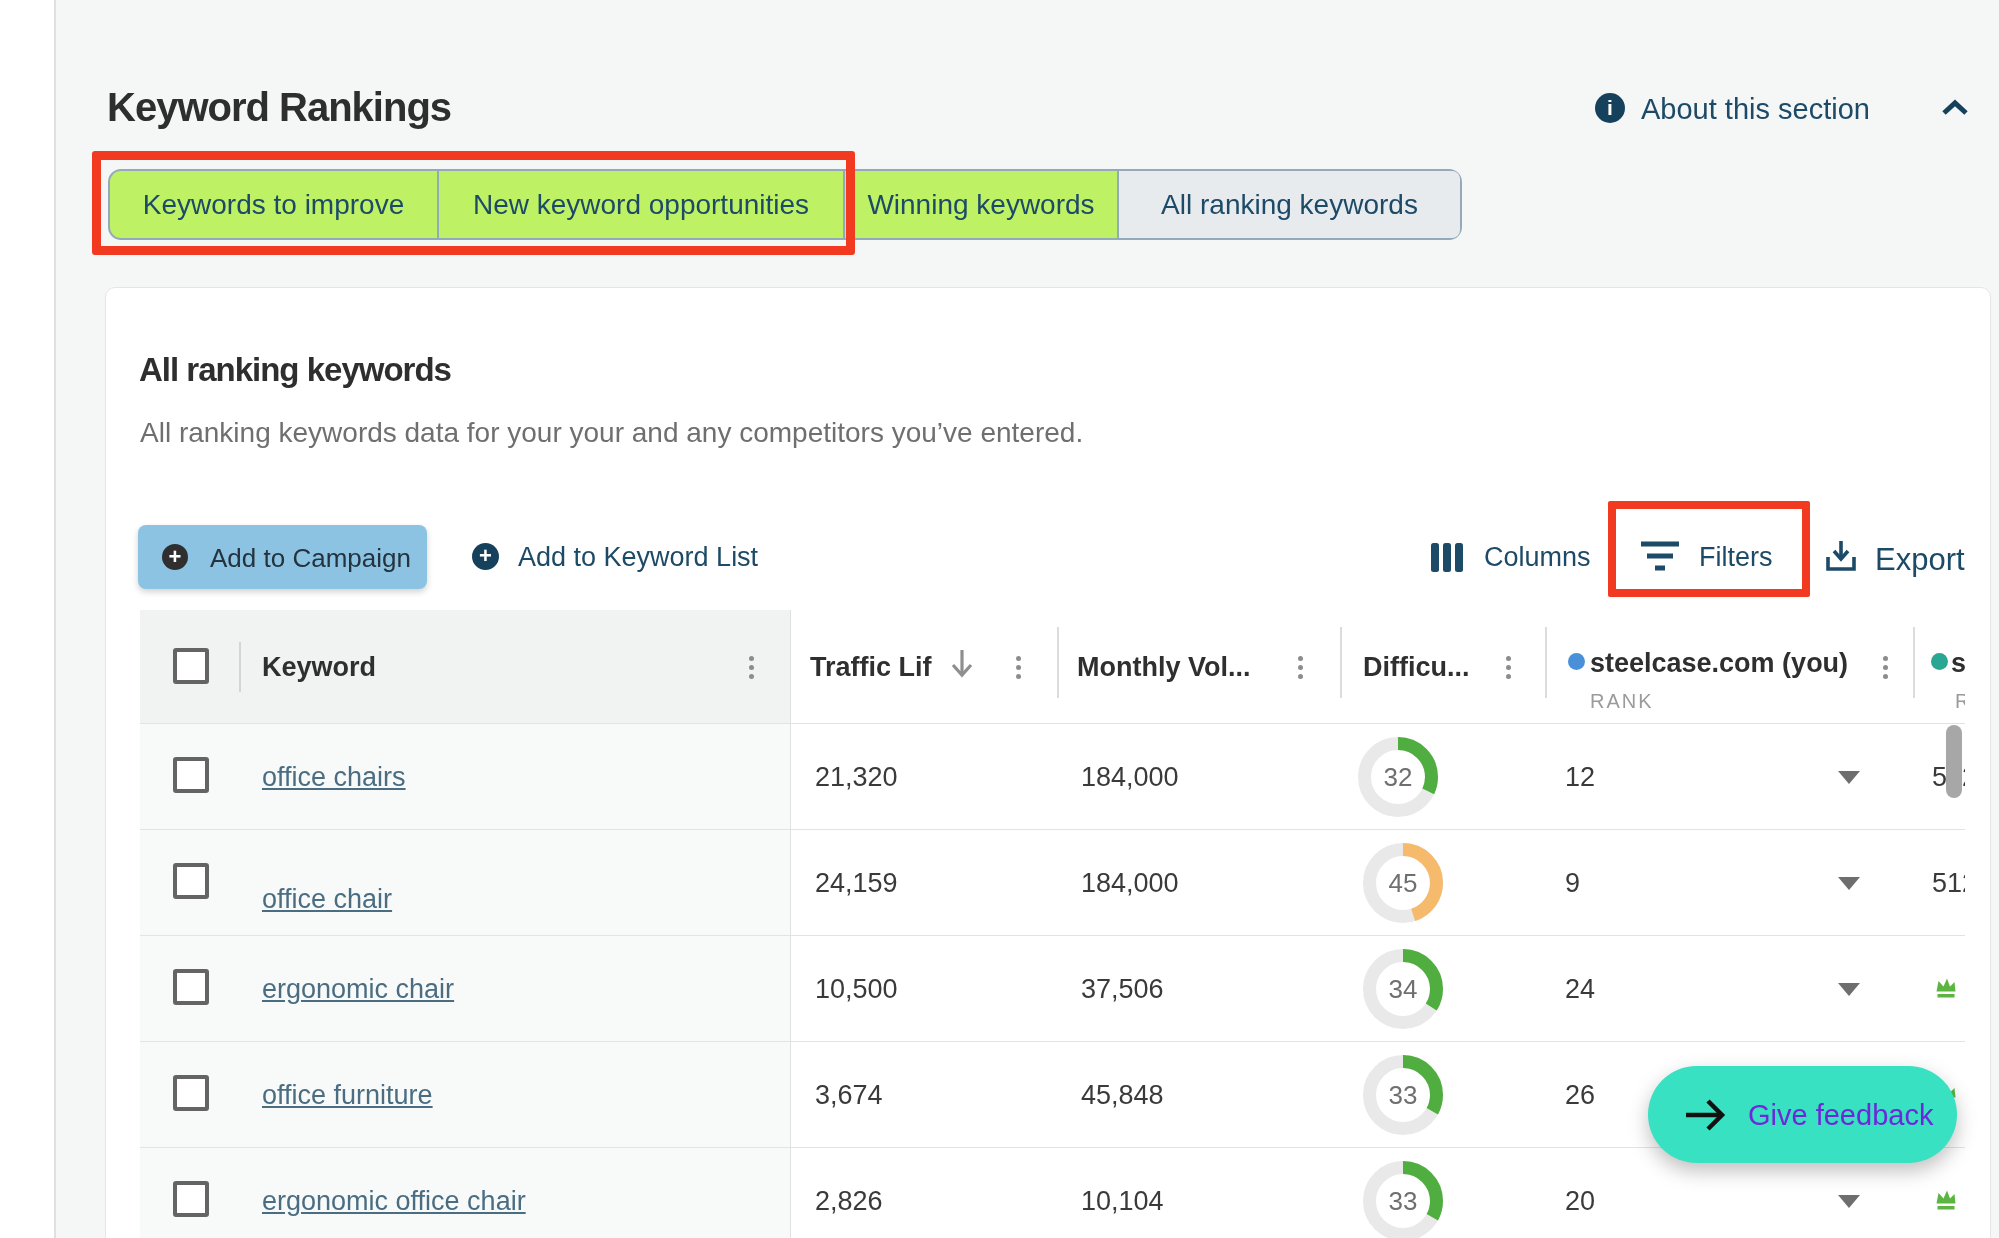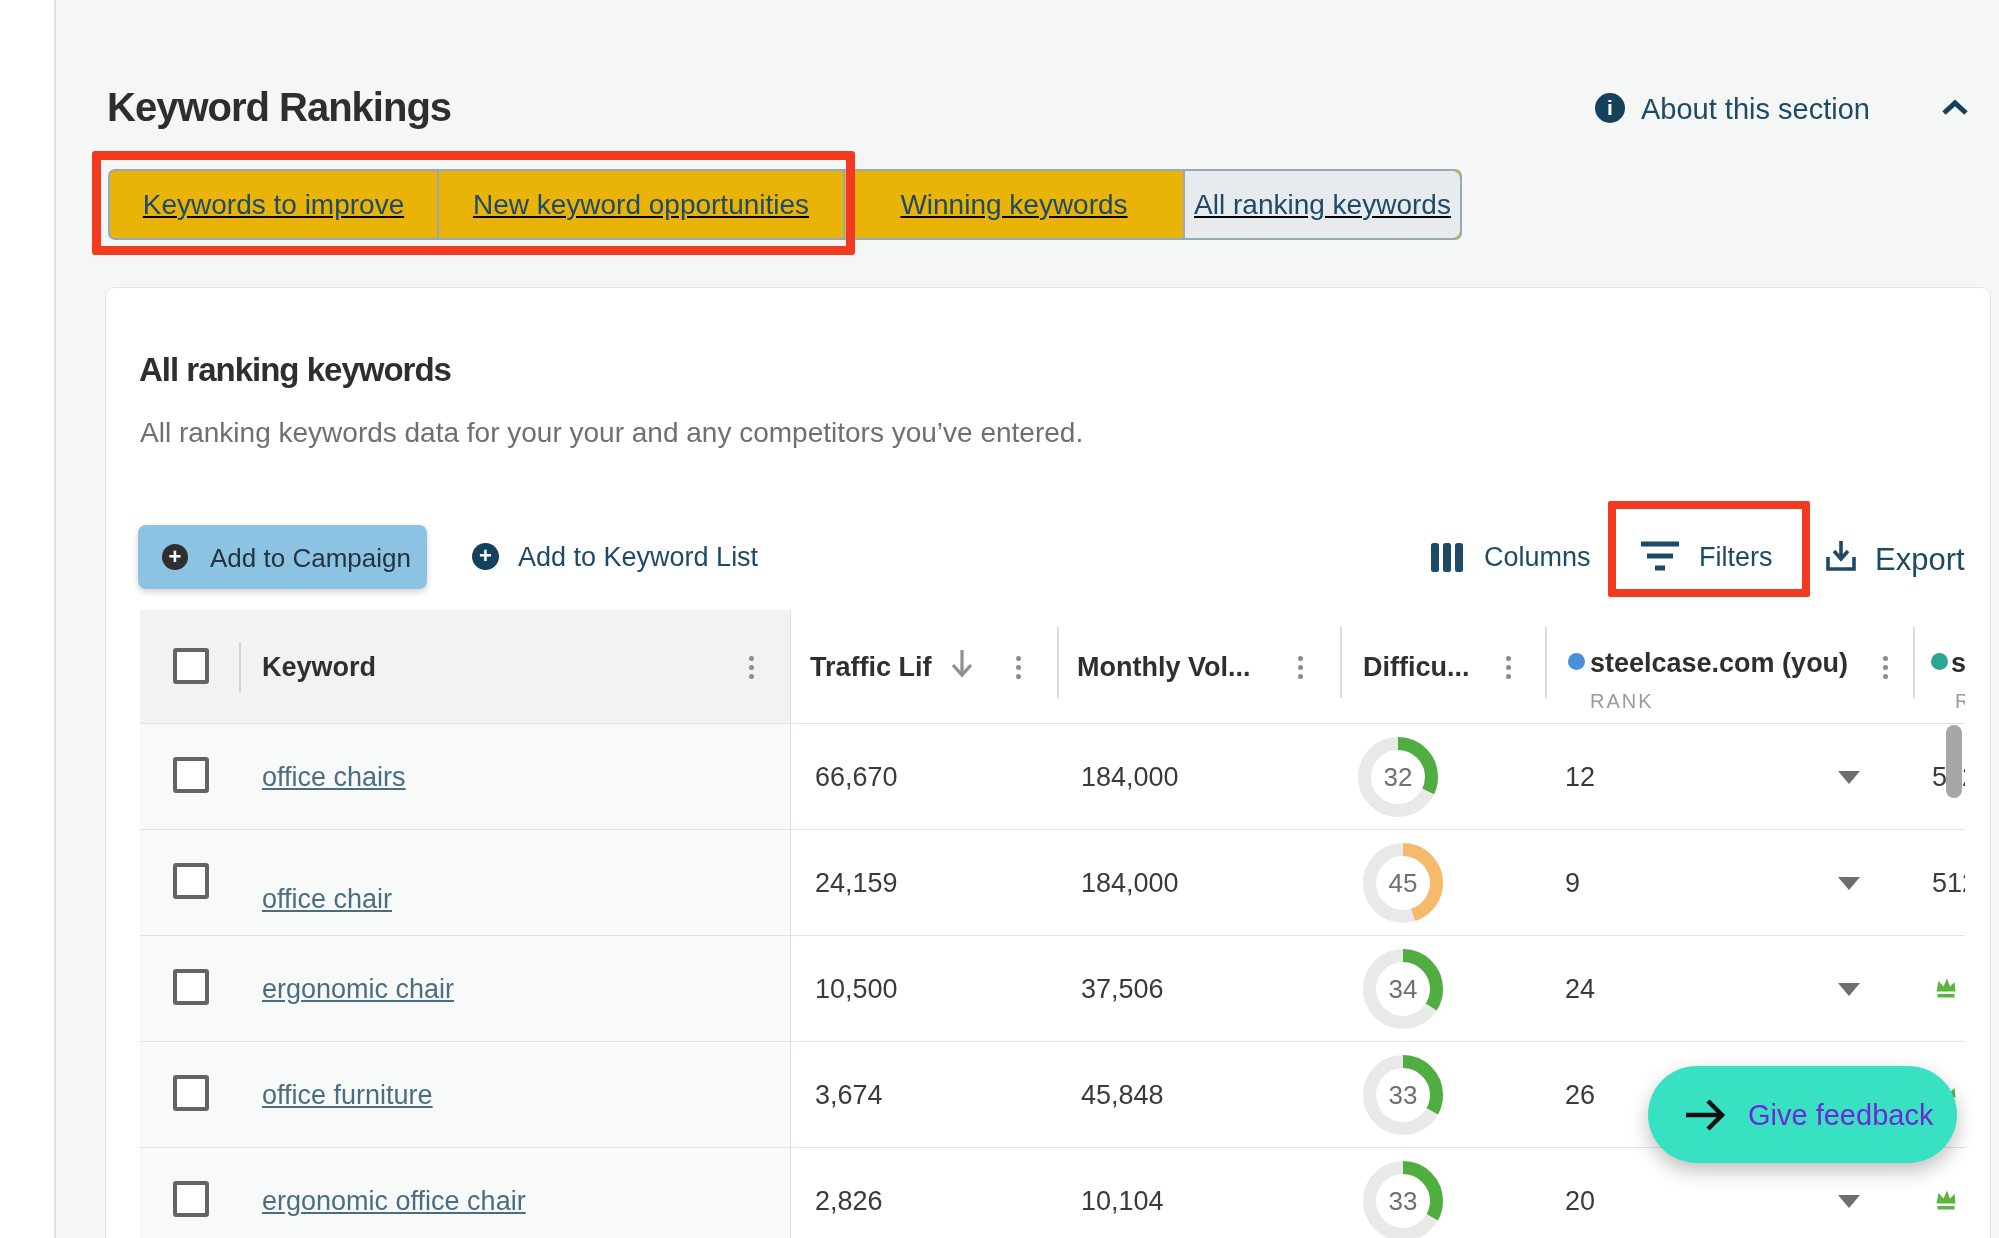--- a/index.html
+++ b/index.html
@@ -26,24 +26,24 @@
 <div class="abs" style="left:54px;top:0;width:2px;height:1238px;background:#e0e0e0;"></div>
 
 <div class="abs" style="left:107px;top:85px;font-size:40px;font-weight:bold;color:#2e2e2e;letter-spacing:-1px;">Keyword Rankings</div>
 
 <div class="abs" style="left:1595px;top:93px;width:30px;height:30px;border-radius:50%;background:#16415c;color:#fff;text-align:center;line-height:29px;font-size:21px;font-weight:bold;">i</div>
 <div class="abs navy" style="left:1641px;top:93px;font-size:29px;">About this section</div>
 <svg class="abs" style="left:1941px;top:99px;" width="28" height="18" viewBox="0 0 28 18">
     <polyline points="3,14 14,4 25,14" fill="none" stroke="#16415c" stroke-width="5"></polyline>
   </svg>
 
-<div class="abs" style="left:108px;top:169px;width:1354px;height:71px;display:flex;background:#eab308;border:2px solid #94aaba;border-radius:7px;box-sizing:border-box;text-decoration:underline;">
+<div class="abs" style="left:108px;top:169px;width:1354px;height:71px;display:flex;background:#bef264;border:2px solid #94aaba;border-radius:13px;box-sizing:border-box;">
   <div style="width:327px;display:flex;align-items:center;justify-content:center;font-size:28px;color:#1d4a67;">Keywords to improve</div>
   <div style="width:406px;display:flex;align-items:center;justify-content:center;font-size:28px;color:#1d4a67;border-left:2px solid #94aaba;box-sizing:border-box;">New keyword opportunities</div>
-  <div style="width:340px;display:flex;align-items:center;justify-content:center;font-size:28px;color:#1d4a67;border-left:2px solid #94aaba;box-sizing:border-box;">Winning keywords</div>
+  <div style="width:274px;display:flex;align-items:center;justify-content:center;font-size:28px;color:#1d4a67;border-left:2px solid #94aaba;box-sizing:border-box;">Winning keywords</div>
   <div style="flex:1;display:flex;align-items:center;justify-content:center;font-size:28px;color:#1d4a67;border-left:2px solid #94aaba;box-sizing:border-box;background:#e7ebee;border-radius:0 8px 8px 0;">All ranking keywords</div>
 </div>
 
 <div class="abs" style="left:92px;top:151px;width:763px;height:104px;border:9px solid #f13a20;border-radius:3px;box-sizing:border-box;z-index:50;"></div>
 
 <div class="abs" style="left:105px;top:287px;width:1886px;height:1000px;background:#fff;border:1px solid #e5e5e5;border-radius:10px;box-sizing:border-box;"></div>
 
 <div class="abs" style="left:139px;top:351px;font-size:33px;font-weight:bold;color:#2e2e2e;letter-spacing:-1px;">All ranking keywords</div>
 <div class="abs" style="left:140px;top:417px;font-size:28px;color:#6f6f6f;">All ranking keywords data for your your and any competitors you’ve entered.</div>
 
@@ -128,21 +128,21 @@
 
   <div class="abs vdiv" style="left:1773px;"></div>
   <div class="abs" style="left:1791px;top:43px;width:17px;height:17px;border-radius:50%;background:#2aa793;"></div>
   <div class="abs hd" style="left:1811px;top:38px;">steelcase</div>
   <div class="abs" style="left:1815px;top:80px;font-size:20px;color:#9b9b9b;letter-spacing:2px;">RANK</div>
 
   <div class="abs rowsep" style="top:113px;"></div>
   <div class="abs pin" style="top:114px;"></div>
   <div class="abs cb" style="left:33px;top:147px;"></div>
   <div class="abs kw" style="left:122px;top:152px;">office chairs</div>
-  <div class="abs num" style="left:675px;top:152px;">66,670</div>
+  <div class="abs num" style="left:675px;top:152px;">21,320</div>
   <div class="abs num" style="left:941px;top:152px;">184,000</div>
   <div class="abs num" style="left:1425px;top:152px;">12</div>
   <div class="abs tri" style="left:1698px;top:161px;"></div>
   <div class="abs num" style="left:1792px;top:152px;">512</div>
 
   <div class="abs rowsep" style="top:219px;"></div>
   <div class="abs pin" style="top:220px;"></div>
   <div class="abs cb" style="left:33px;top:253px;"></div>
   <div class="abs kw" style="left:122px;top:258px;margin-top:16px;">office chair</div>
   <div class="abs num" style="left:675px;top:258px;">24,159</div>

